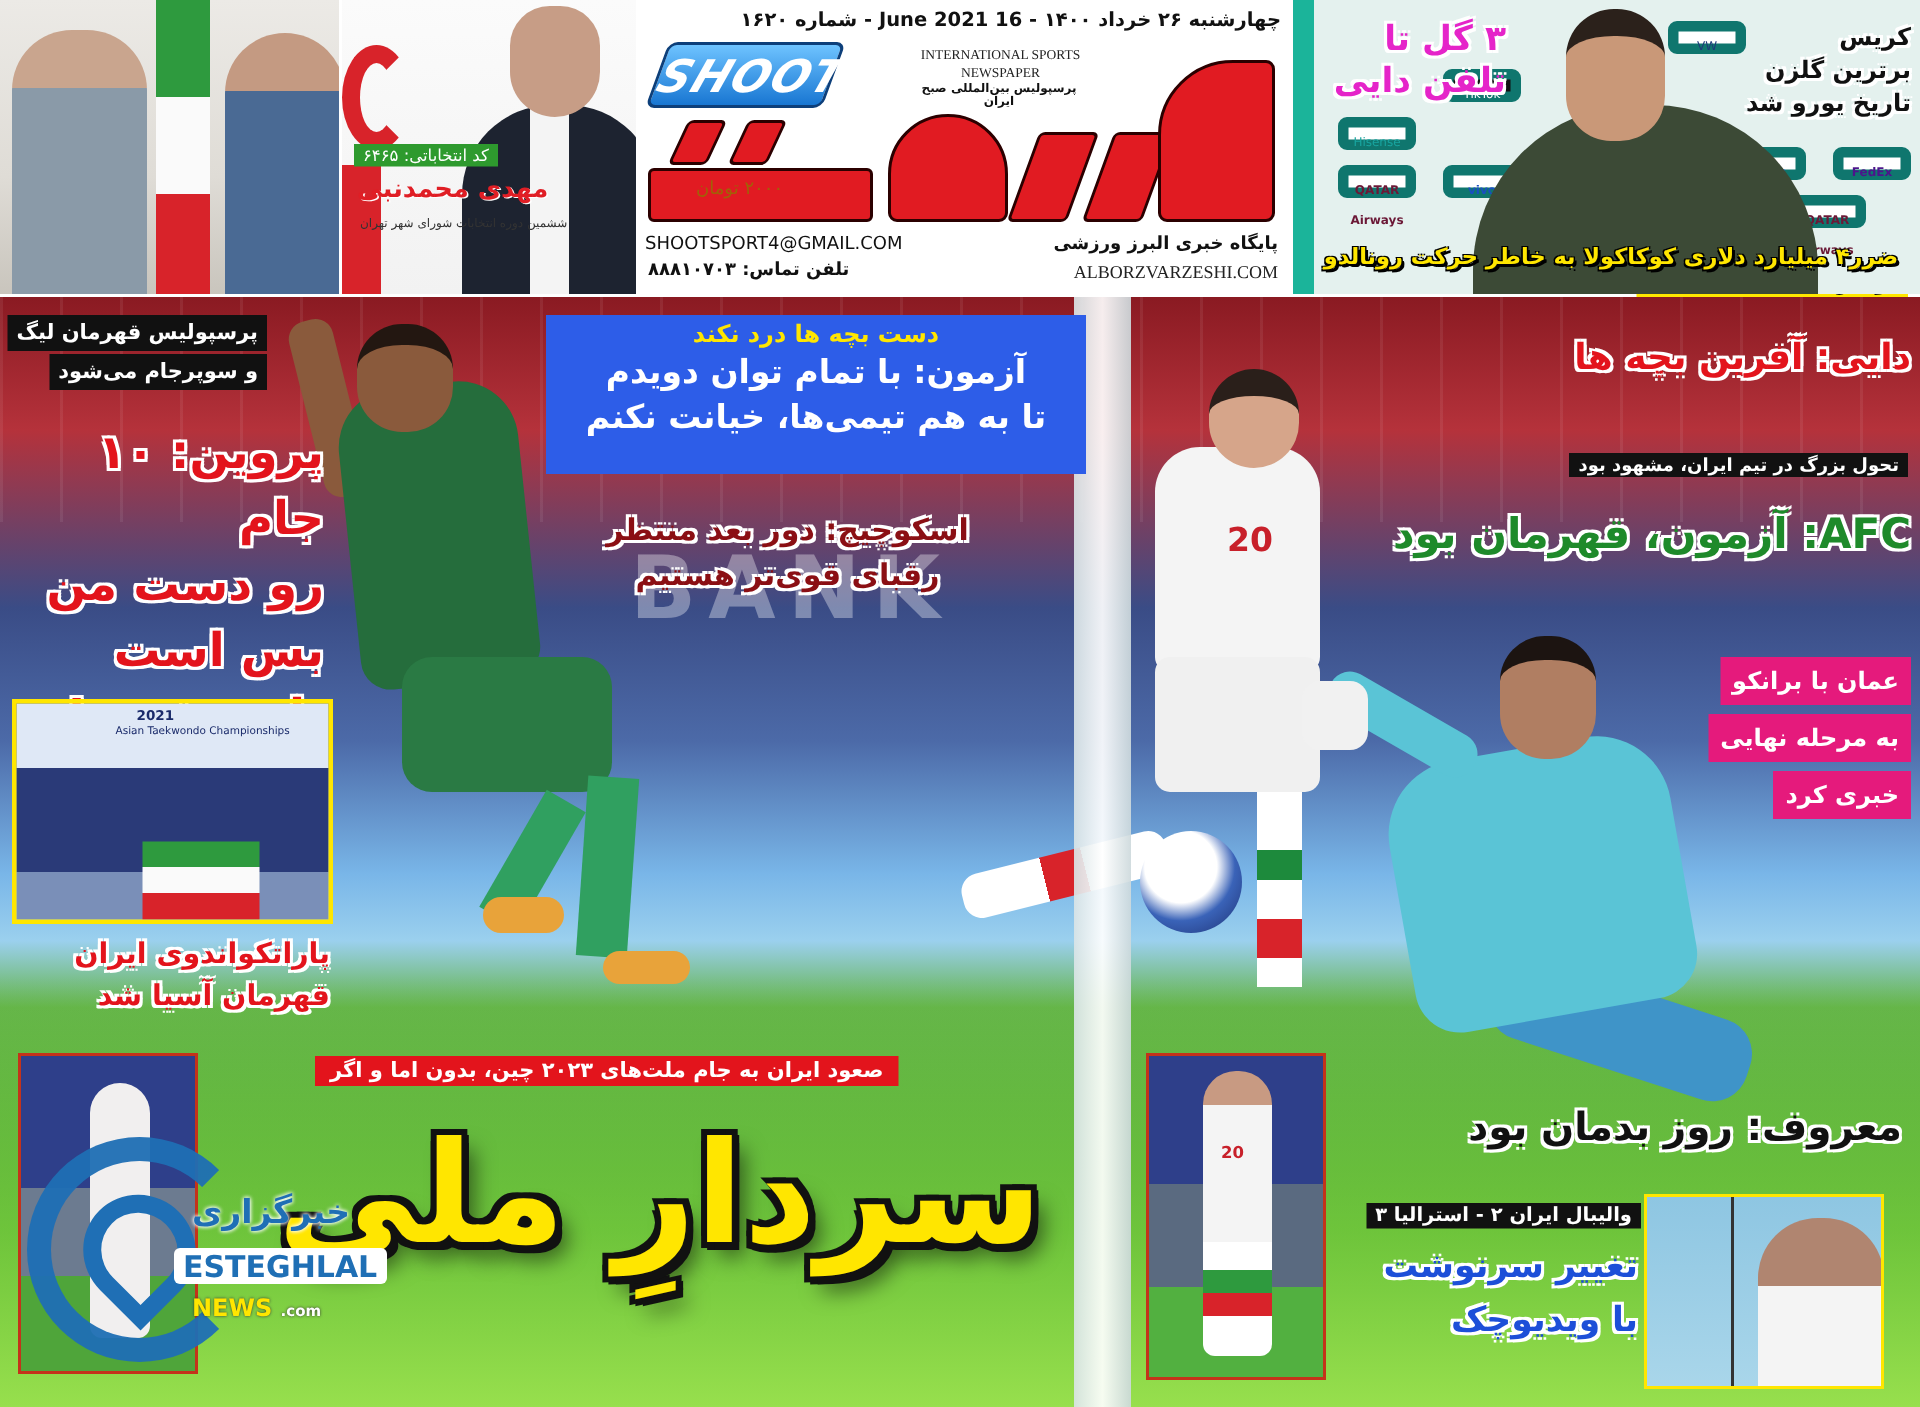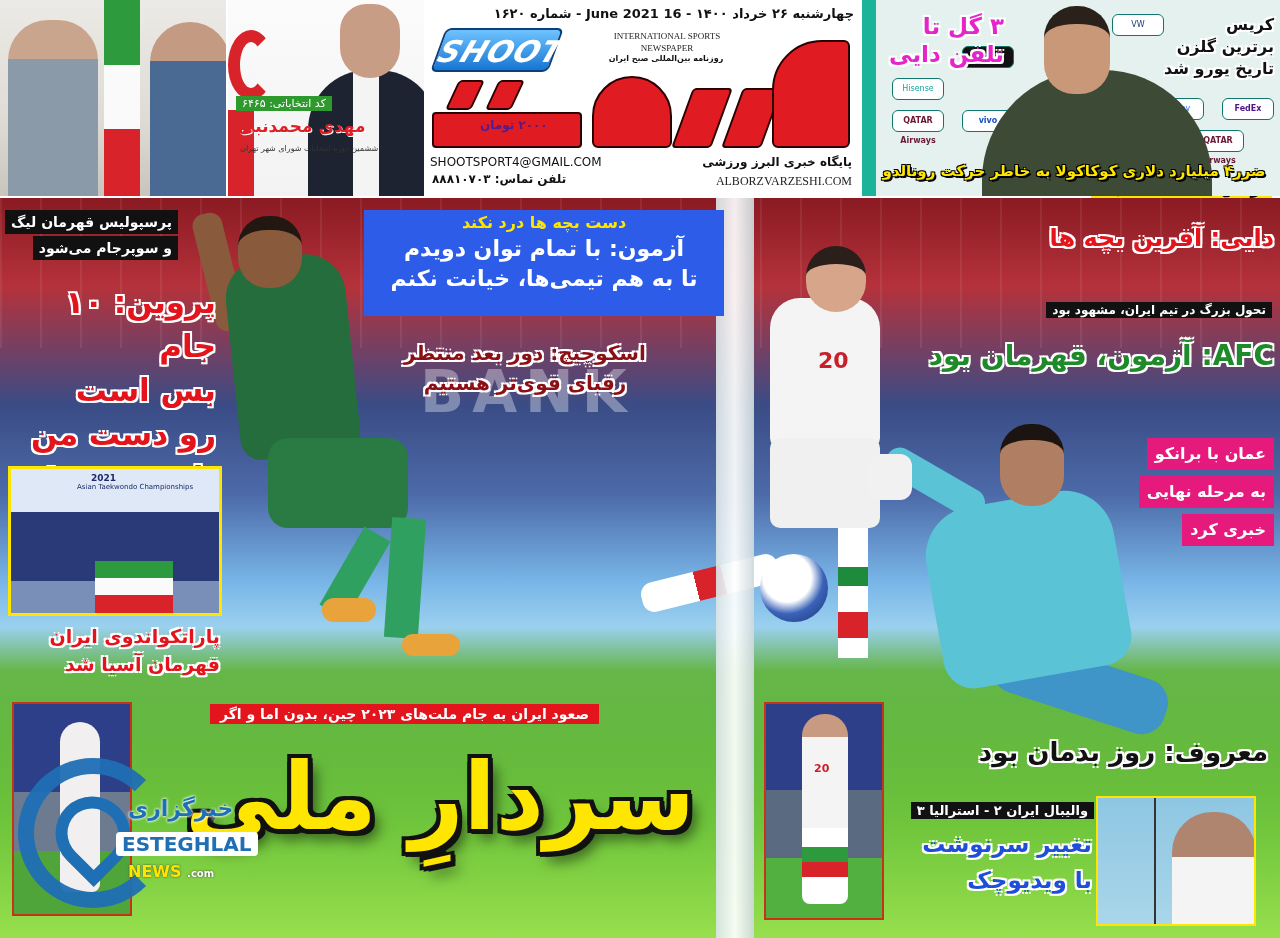--- a/index.html
+++ b/index.html
@@ -30,29 +30,29 @@
 
   
   #masthead { left: 424px; top: 0; width: 436px; height: 196px; background: #fff; }
   #mh-date { right: 6px; top: 6px; font-size: 13px; font-weight: bold; color: #111; white-space: nowrap; }
   #mh-logo-en { left: 14px; top: 28px; width: 118px; height: 44px; background: linear-gradient(180deg, #6ec3ff, #1876d2); transform: skewX(-20deg); border-radius: 6px;
     color: #fff; font-weight: bold; font-style: italic; font-size: 30px; line-height: 44px; text-align: center; letter-spacing: 1px; border: 2px solid #0d3f7a; }
   #mh-intl { left: 178px; top: 30px; width: 130px; text-align: center; font-family: "Liberation Serif", serif; font-size: 9px; line-height: 12px; color: #222; }
   #mh-intl-fa { left: 182px; top: 54px; width: 120px; text-align: center; font-size: 8px; color: #111; font-weight: bold; }
   #mh-logo-fa { left: 8px; top: 68px; width: 418px; height: 82px; }
   #mh-logo-fa .bar { position: absolute; background: #e11b22; border: 2px solid #2b0000; border-radius: 4px; }
-  #mh-price { left: 56px; top: 118px; color: #4c1d95; font-size: 12px; font-weight: bold; }
+  #mh-price { left: 40px; top: 118px; color: #a16207; font-size: 12px; font-weight: normal; }
   #mh-email { left: 6px; top: 155px; font-size: 12px; color: #111; }
   #mh-phone { left: 8px; top: 172px; font-size: 12px; color: #111; font-weight: bold; }
   #mh-site-fa { right: 8px; top: 155px; font-size: 12px; font-weight: bold; color: #111; }
   #mh-site-en { right: 8px; top: 174px; font-size: 12px; font-family: "Liberation Serif", serif; color: #222; }
 
   
   #photo-ronaldo { left: 862px; top: 0; width: 418px; height: 196px; background: #e4f1ee; overflow: hidden; }
-  #photo-ronaldo .tile { position: absolute; width: 52px; height: 22px; border-radius: 6px; background: #ffffff; border: 1px solid #0f766e; font-size: 8px; color: #444; text-align: center; line-height: 20px; }
+  #photo-ronaldo .tile { position: absolute; width: 52px; height: 22px; border-radius: 6px; background: #ffffff; border: 7px solid #0f766e; font-size: 8px; color: #444; text-align: center; line-height: 20px; }
   #photo-ronaldo .tealband { position: absolute; left: 0; top: 0; width: 14px; height: 196px; background: #1bb49a; }
   #photo-ronaldo .body { left: 120px; top: 70px; width: 230px; height: 140px; background: #3c4a36; border-radius: 110px 110px 0 0; }
   #photo-ronaldo .head { left: 182px; top: 6px; width: 66px; height: 88px; background: #c99878; border-radius: 32px 32px 30px 30px; border-top: 18px solid #2b211b; }
   #ron-record { left: 874px; top: 12px; color: #e524c9; font-weight: bold; font-size: 23px; line-height: 28px; text-align: right; width: 130px; text-shadow: 2px 2px 0 #fff, -2px -2px 0 #fff, 2px -2px 0 #fff, -2px 2px 0 #fff; }
   #ron-cris { right: 6px; top: 14px; width: 150px; text-align: right; color: #111; font-weight: bold; font-size: 16px; line-height: 22px; text-shadow: 2px 2px 0 #fff, -2px -2px 0 #fff, 2px -2px 0 #fff, -2px 2px 0 #fff; }
   #ron-coke { left: 870px; top: 162px; width: 408px; text-align: center; color: #ffe600; font-weight: bold; font-size: 15px; text-shadow: 2px 2px 0 #000, -1px -1px 0 #000, 1px -1px 0 #000, -1px 1px 0 #000; }
 
   
   #main { position: absolute; left: 0; top: 198px; width: 1280px; height: 740px; overflow: hidden;
     background: linear-gradient(180deg, #8a1a22 0%, #b5323b 12%, #3a4c86 28%, #4c6aa8 40%, #79b6e8 52%, #9bd0ee 58%, #63b34a 64%, #4fa53a 80%, #48a134 100%); }
@@ -166,21 +166,21 @@
     <div class="abs head"></div>
   </div>
   <div id="cand-code" class="abs rtl">کد انتخاباتی: ۶۴۶۵</div>
   <div id="cand-name" class="abs rtl">مهدی محمدنبی</div>
   <div id="cand-sub" class="abs rtl">ششمین دوره انتخابات شورای شهر تهران</div>
 
   <div id="masthead" class="abs">
     <div id="mh-date" class="abs rtl">چهارشنبه ۲۶ خرداد ۱۴۰۰ - 16 June 2021 - شماره ۱۶۲۰</div>
     <div id="mh-logo-en" class="abs">SHOOT</div>
     <div id="mh-intl" class="abs">INTERNATIONAL SPORTS NEWSPAPER</div>
-    <div id="mh-intl-fa" class="abs rtl">روزنامه بین‌المللی صبح ایران</div>
+    <div id="mh-intl-fa" class="abs rtl">پرسپولیس بین‌المللی صبح ایران</div>
     <div id="mh-logo-fa" class="abs">
       <div class="bar" style="left:0;top:44px;width:150px;height:36px;"></div>
       <div class="bar" style="left:20px;top:12px;width:26px;height:30px;transform:skewX(-25deg);"></div>
       <div class="bar" style="left:60px;top:12px;width:26px;height:30px;transform:skewX(-25deg);"></div>
       <div class="bar" style="left:160px;top:8px;width:80px;height:72px;border-radius:40px 40px 6px 6px;"></div>
       <div class="bar" style="left:250px;top:20px;width:40px;height:60px;transform:skewX(-20deg);"></div>
       <div class="bar" style="left:300px;top:20px;width:40px;height:60px;transform:skewX(-20deg);"></div>
       <div class="bar" style="left:340px;top:-28px;width:78px;height:108px;border-radius:50px 6px 6px 6px;"></div>
       <span class="abs" style="left:120px;top:16px;font-size:0;">شوت</span>
     </div>
@@ -245,22 +245,22 @@
   <div class="abs keeper-arm"></div>
   <div class="abs glove"></div>
   <div class="abs keeper-head"></div>
 
   <div id="perspolis" class="abs rtl">
     <span class="blackstrip">پرسپولیس قهرمان لیگ</span><br>
     <span class="blackstrip">و سوپرجام می‌شود</span>
   </div>
   <div id="parvin" class="abs rtl">
     <div>پروین: ۱۰ جام</div>
+    <div>رو دست من</div>
     <div>بس است</div>
-    <div>رو دست من</div>
     <div>بلند نشوید!</div>
   </div>
 
   <div id="tkd-photo" class="abs">
     <div class="abs banner-2021">2021</div>
     <div class="abs banner-sub">Asian Taekwondo Championships</div>
     <div class="abs iflag"></div>
   </div>
   <div id="tkd-cap" class="abs rtl">
     <div>پاراتکواندوی ایران</div>

